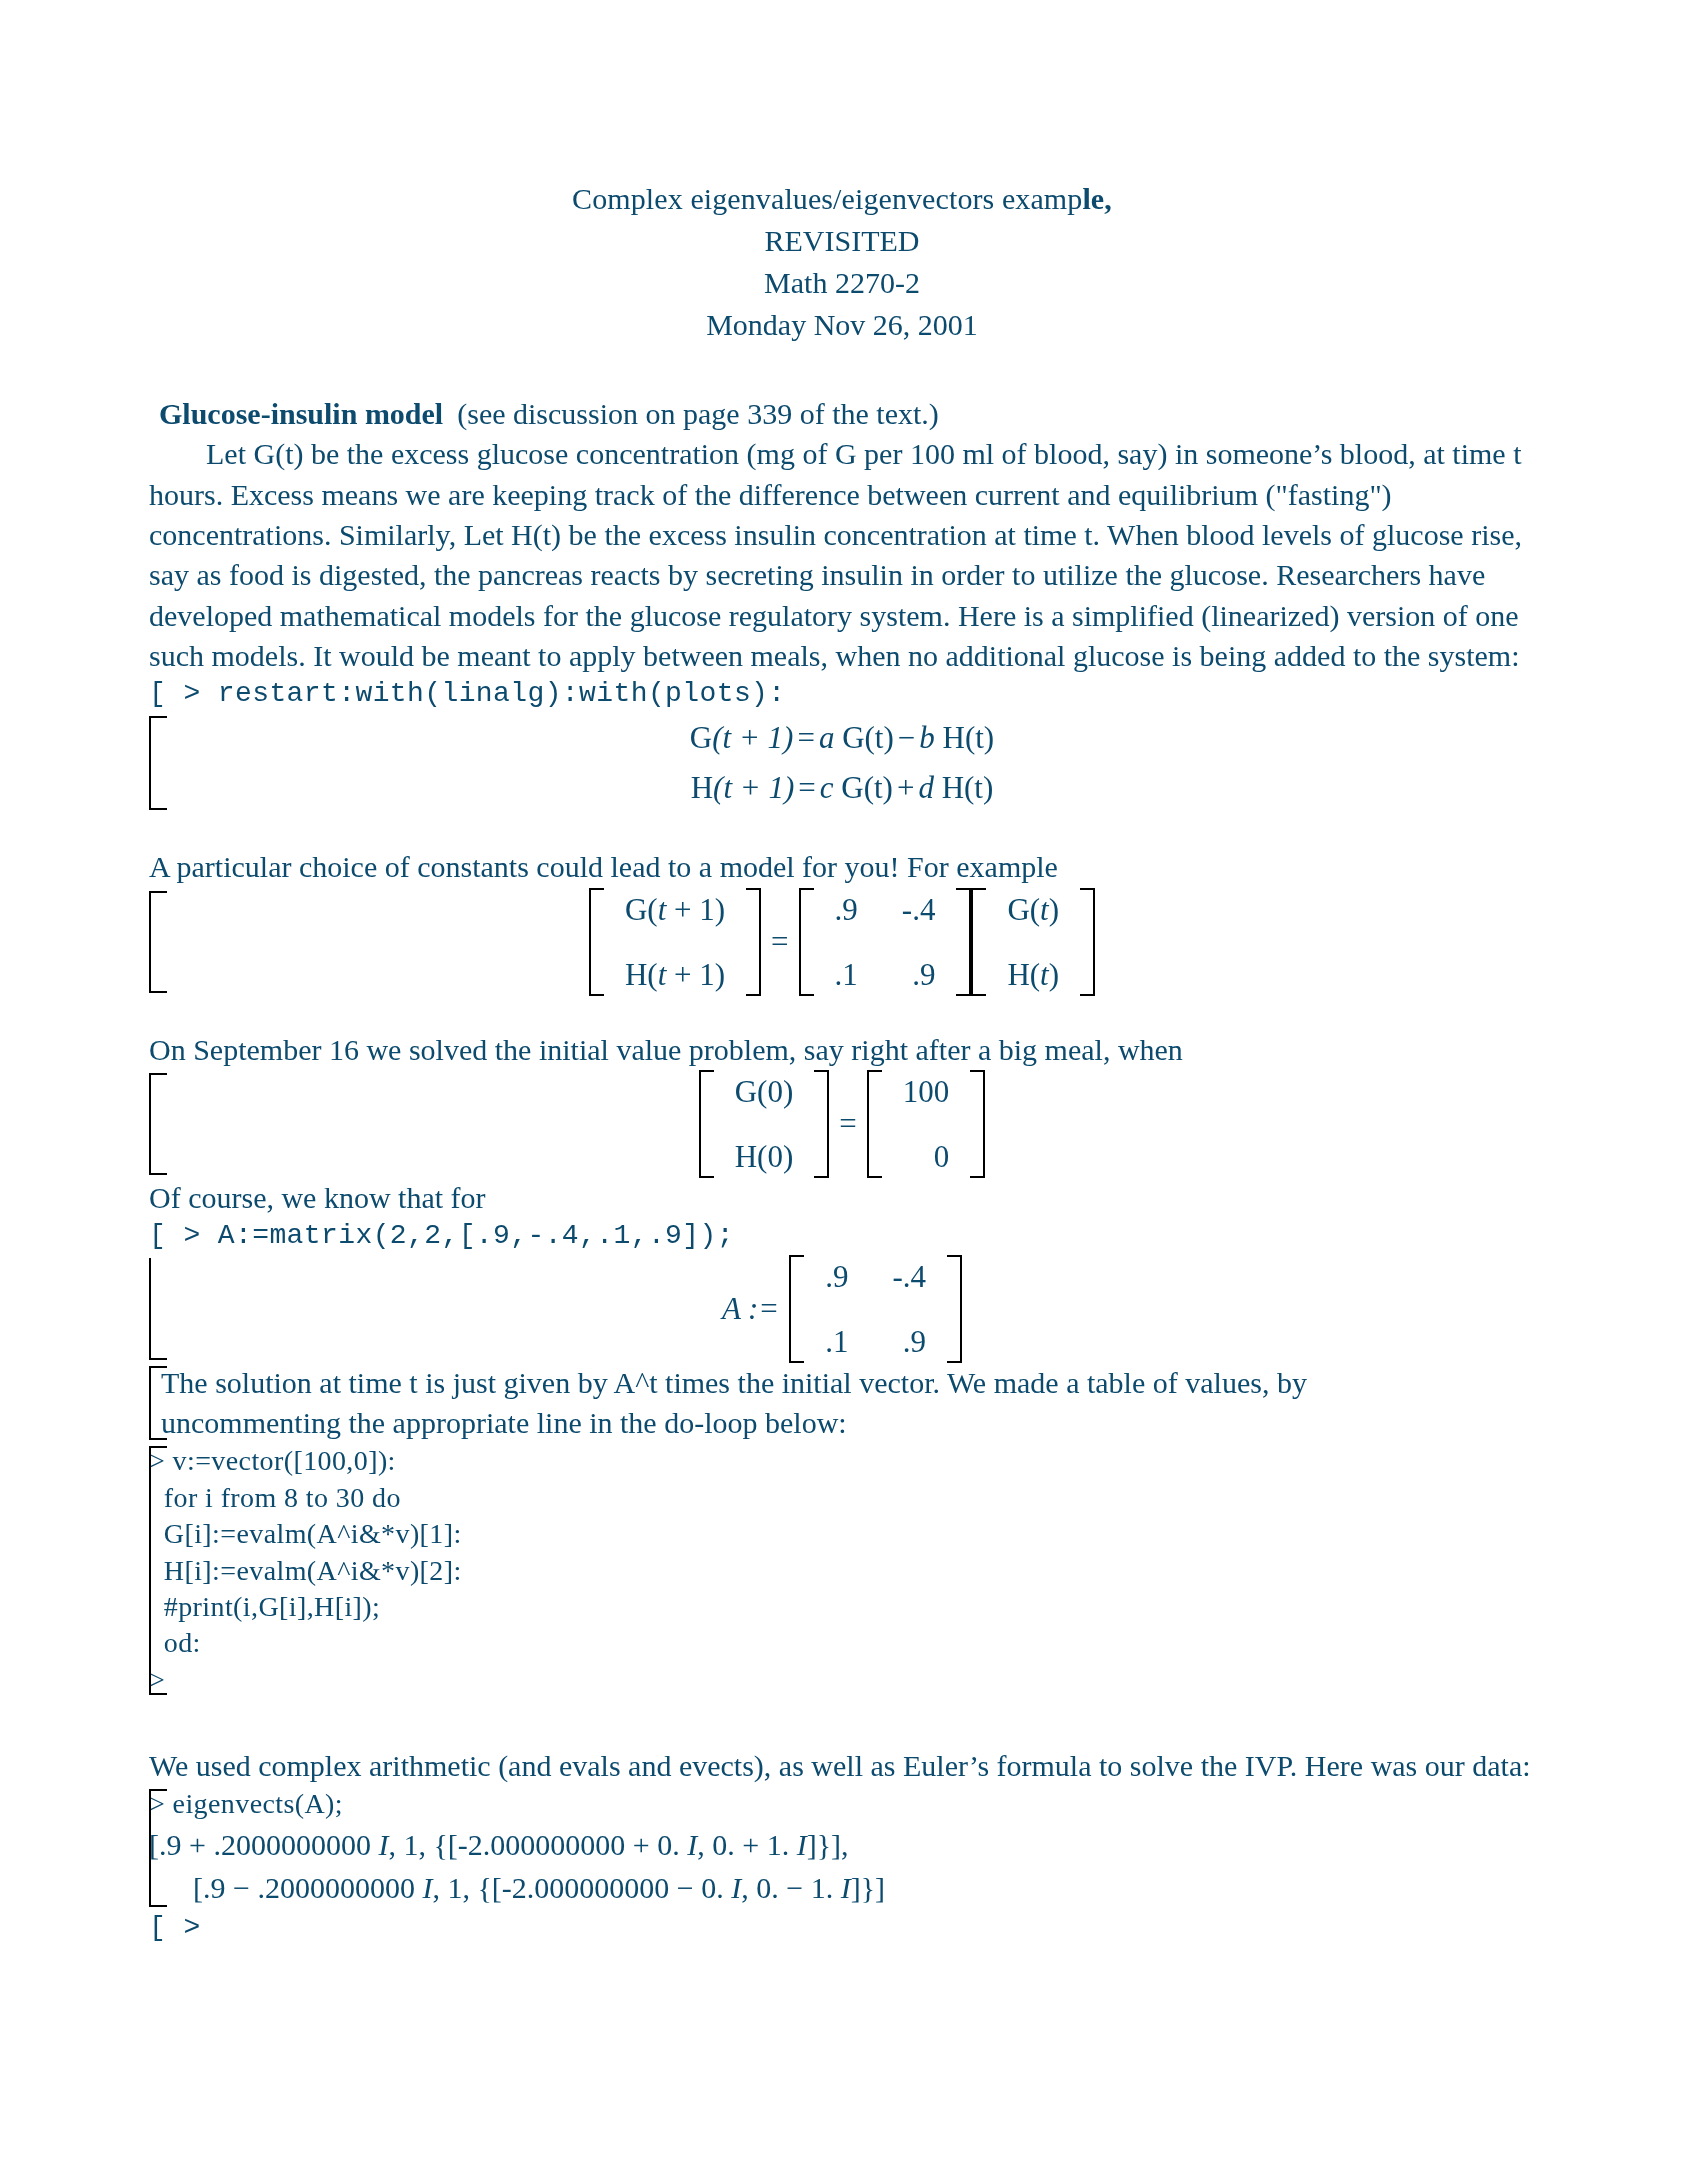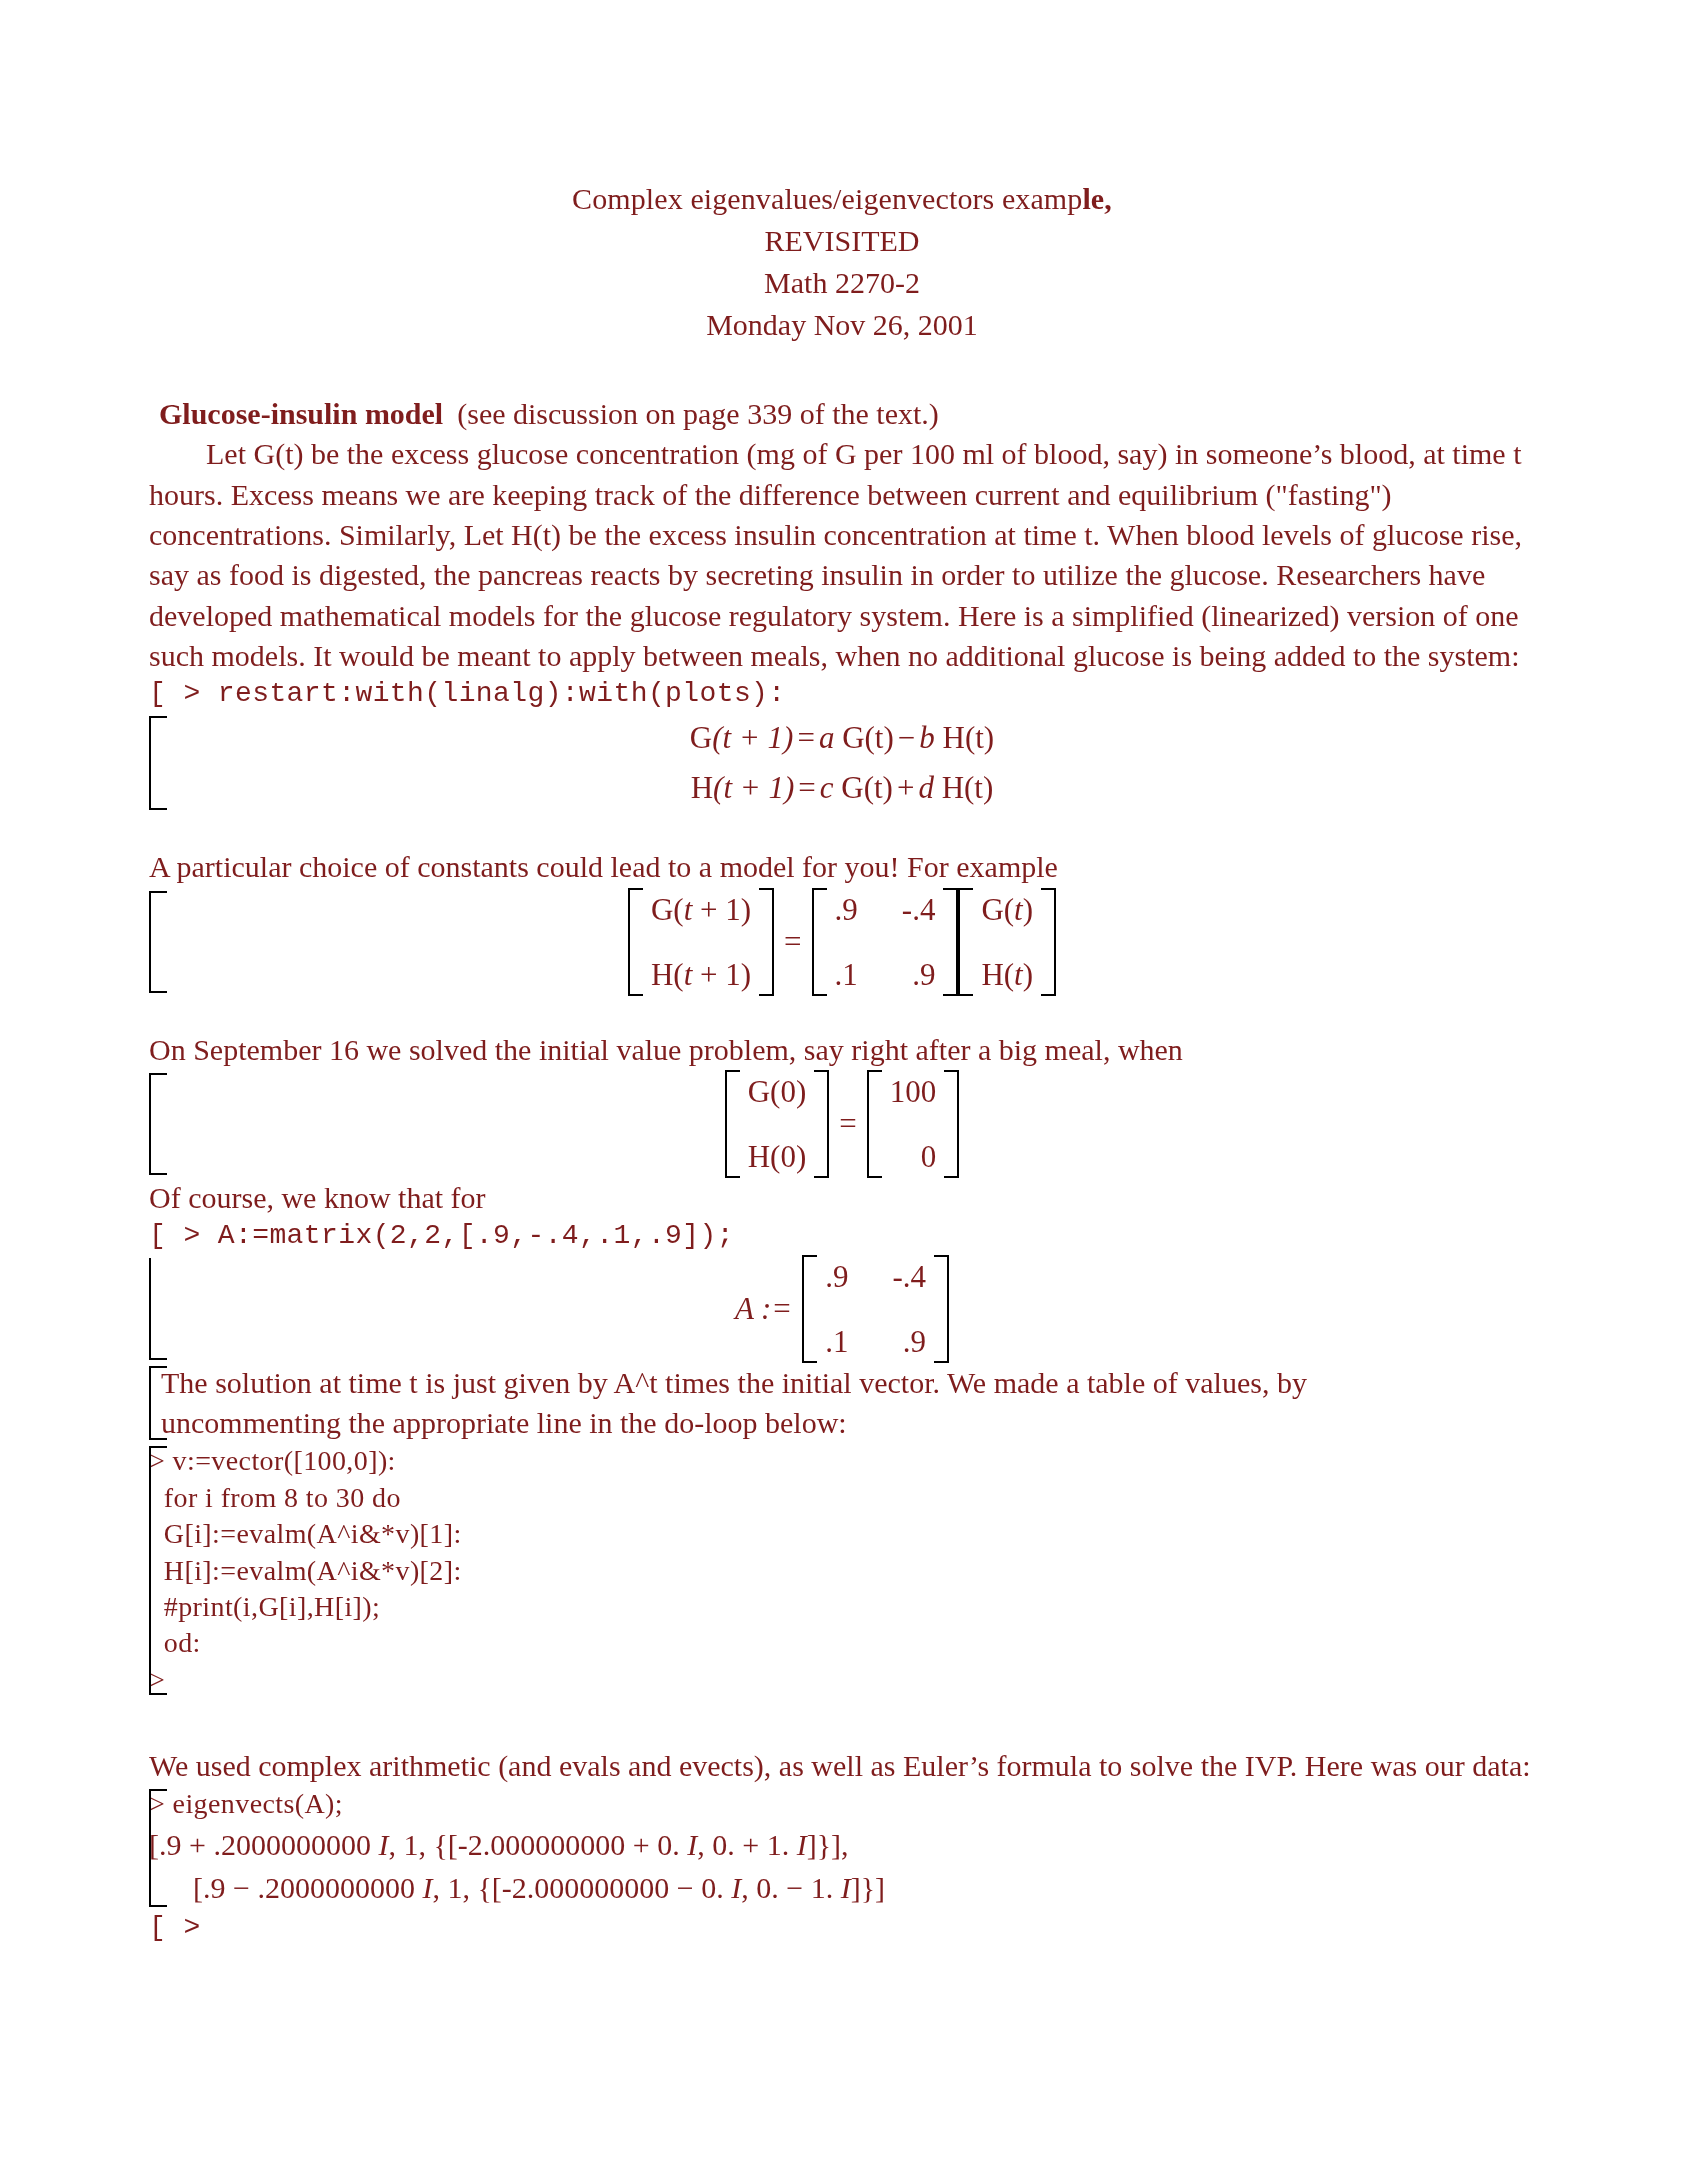--- a/index.html
+++ b/index.html
@@ -7,21 +7,21 @@
     margin: 0;
     padding: 0;
     background: #ffffff;
   }
   .page {
     position: relative;
     width: 1683px;
     height: 2178px;
     background: #ffffff;
     font-family: "Liberation Serif", "DejaVu Serif", serif;
-    color: #7f1d1d;
+    color: #0c4a6e;
     overflow: hidden;
   }
   .sheet {
     position: absolute;
     left: 149px;
     top: 178px;
     width: 1386px;
   }
 
   
@@ -105,20 +105,21 @@
   }
   .v { font-style: italic; }
   .fn { font-style: normal; }
   .op { padding: 0 4px; }
 
   
   .mat {
     display: inline-flex;
     align-items: center;
     vertical-align: middle;
+    gap: 13px;
   }
   .brk {
     display: inline-block;
     width: 13px;
     align-self: stretch;
   }
   .brk.left {
     border-left: 2.5px solid #000;
     border-top: 2.5px solid #000;
     border-bottom: 2.5px solid #000;

